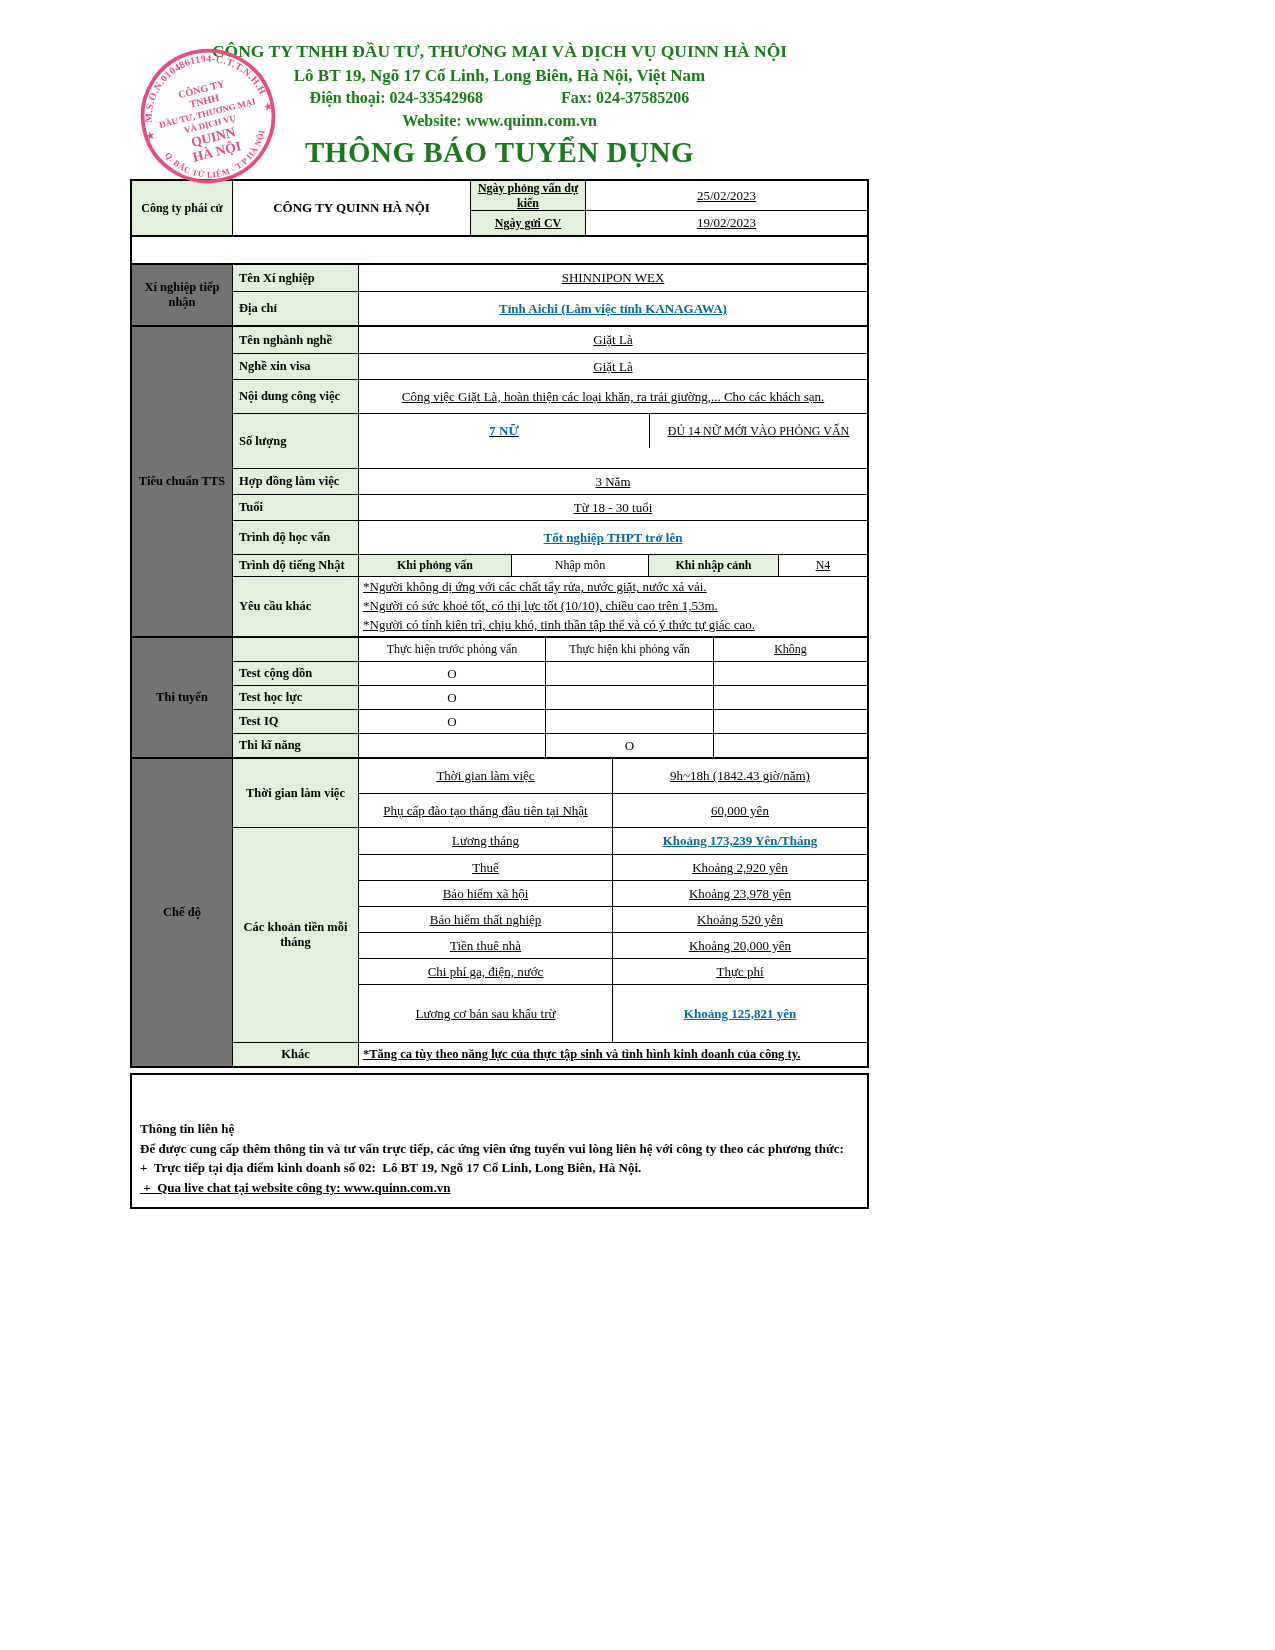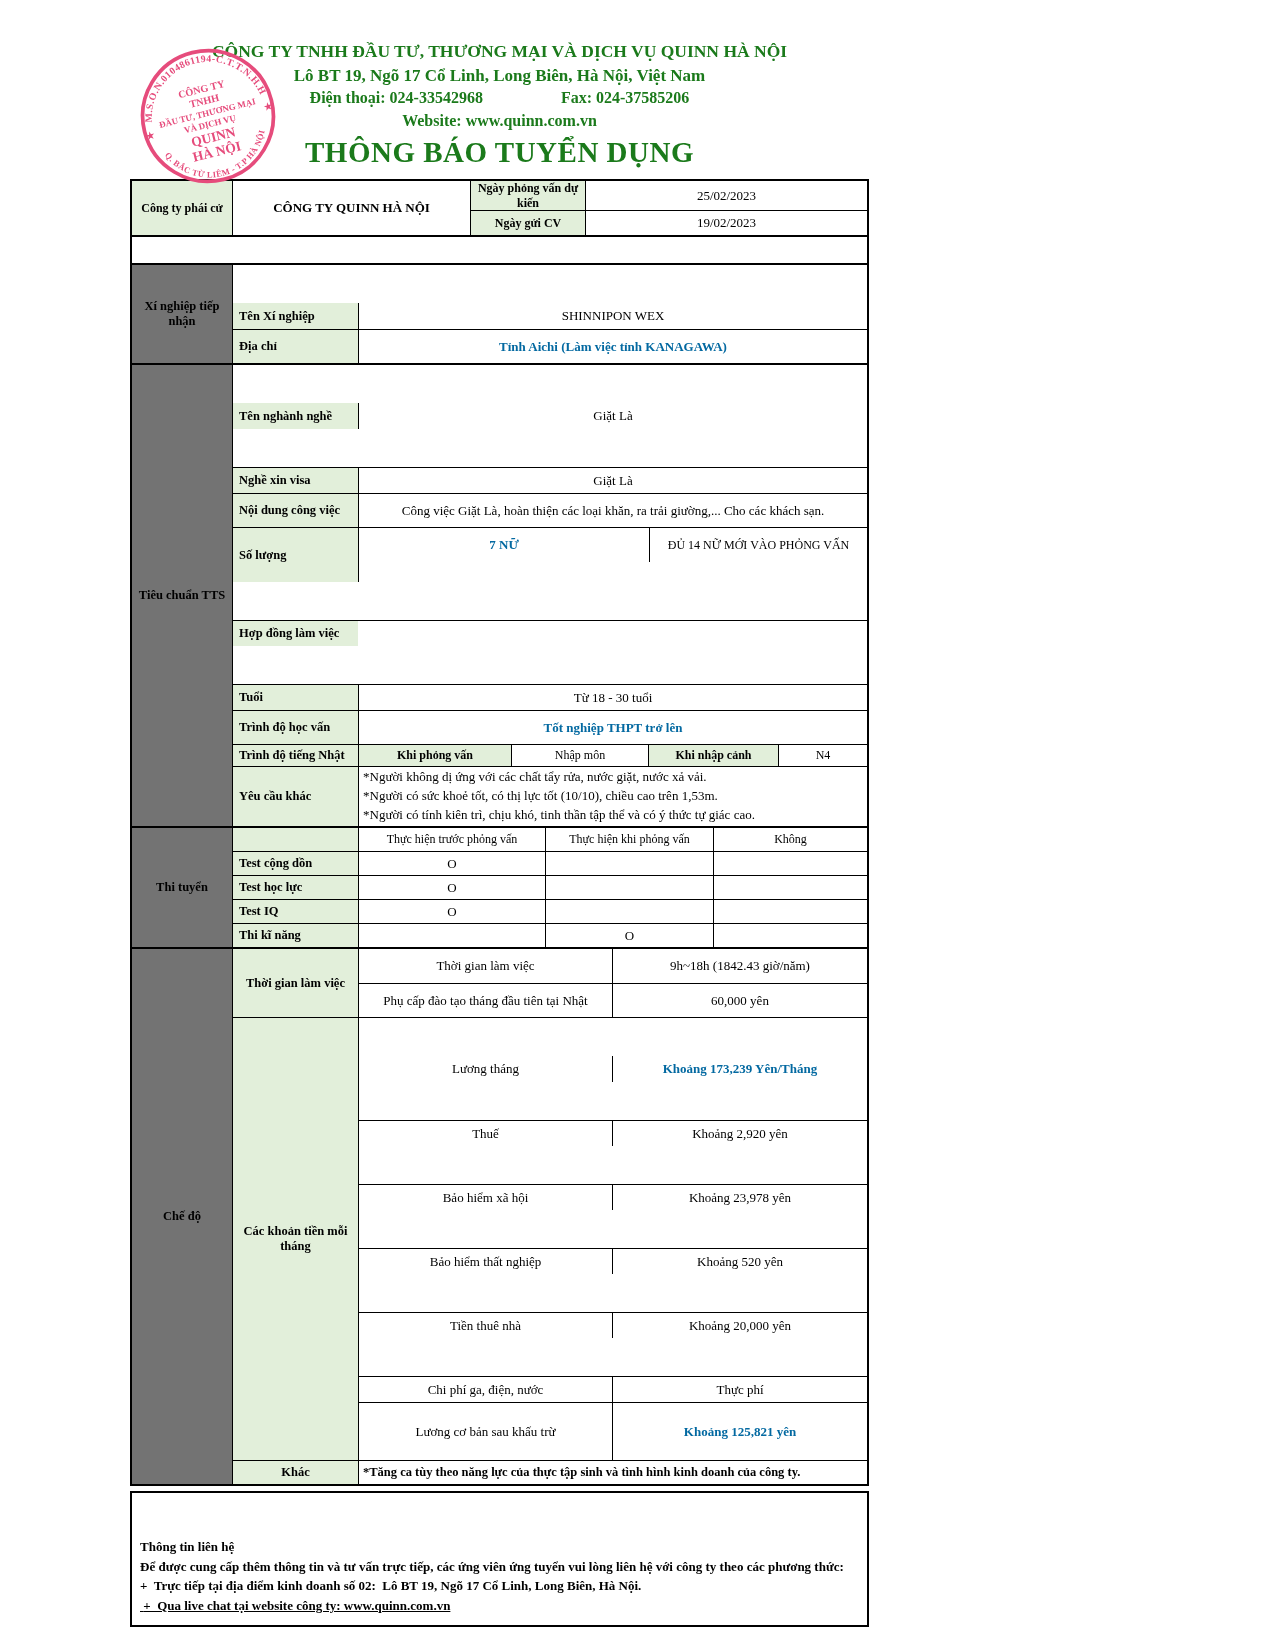--- a/index.html
+++ b/index.html
@@ -24,25 +24,25 @@
   .sect{border:2px solid #000;}
   .gaprow{border-left:2px solid #000;border-right:2px solid #000;height:26px;}
   .tr{display:flex;align-items:stretch;}
   .tr > * + *{border-left:1px solid #000;}
   .stack{display:flex;flex-direction:column;}
   .stack > * + *{border-top:1px solid #000;}
   .main > * + *{border-top:2px solid #000;}
   .sect2{display:flex;align-items:stretch;}
   .sect2 > * + *{border-left:1px solid #000;}
   .c{display:flex;align-items:center;justify-content:center;text-align:center;padding:1px 4px;font-size:13px;}
-  .grow{flex:1;}
+  .grow{flex:1;text-decoration:underline;}
   .w100{flex:0 0 100px;} .w114{flex:0 0 114px;} .w137{flex:0 0 137px;}
   .w130{flex:0 0 130px;} .w153{flex:0 0 153px;} .w168{flex:0 0 168px;} .w187{flex:0 0 187px;}
   .w238{flex:0 0 238px;} .w253{flex:0 0 253px;} .w290{flex:0 0 290px;}
-  .h21{height:22px;} .h23{height:23px;} .h24{height:24px;} .h25{height:25px;} .h26{height:26px;margin-top:38px;}
+  .h21{height:22px;} .h23{height:23px;} .h24{height:24px;} .h25{height:25px;} .h26{height:26px;}
   .h27{height:34px;} .h29{height:29px;} .h34{height:34px;} .h54{height:54px;}
   .h55{height:55px;} .h58{height:58px;} .h60{height:60px;}
   .gbg{background:#e2efda;}
   .bold{font-weight:bold;}
   .red{color:#0369a1;font-weight:bold;}
   .sm{font-size:12px;}
   .biglabel{flex:0 0 100px;background:#737373;display:flex;align-items:center;justify-content:center;text-align:center;font-weight:bold;font-size:12.5px;padding:2px;}
   .bigbody{flex:1;}
   .lbl2{flex:0 0 125px;background:#e2efda;font-weight:bold;font-size:12.5px;justify-content:flex-start;text-align:left;padding-left:6px;}
   .lbl2c{flex:0 0 125px;background:#e2efda;font-weight:bold;font-size:12.5px;}
@@ -142,20 +142,21 @@
           <div class="c lbl2">Số lượng</div>
           <div class="stack grow">
             <div class="tr h27">
               <div class="c w290 red">7 NỮ</div>
               <div class="c grow sm">ĐỦ 14 NỮ MỚI VÀO PHỎNG VẤN</div>
             </div>
           </div>
         </div>
         <div class="tr h26">
           <div class="c lbl2">Hợp đồng làm việc</div>
+          <div class="c grow">3 Năm</div>
         </div>
         <div class="tr h26">
           <div class="c lbl2">Tuổi</div>
           <div class="c grow">Từ 18 - 30 tuổi</div>
         </div>
         <div class="tr h27">
           <div class="c lbl2">Trình độ học vấn</div>
           <div class="c grow red">Tốt nghiệp THPT trở lên</div>
         </div>
         <div class="tr h21">

